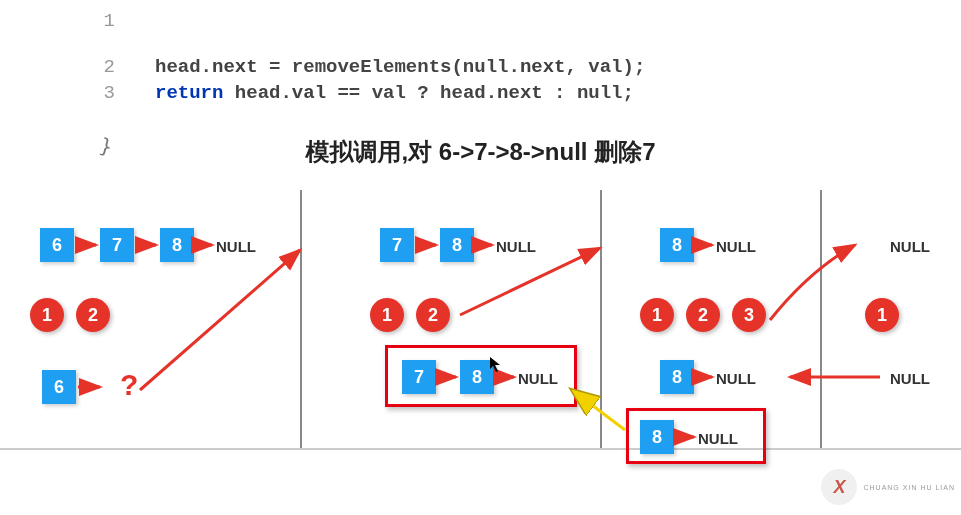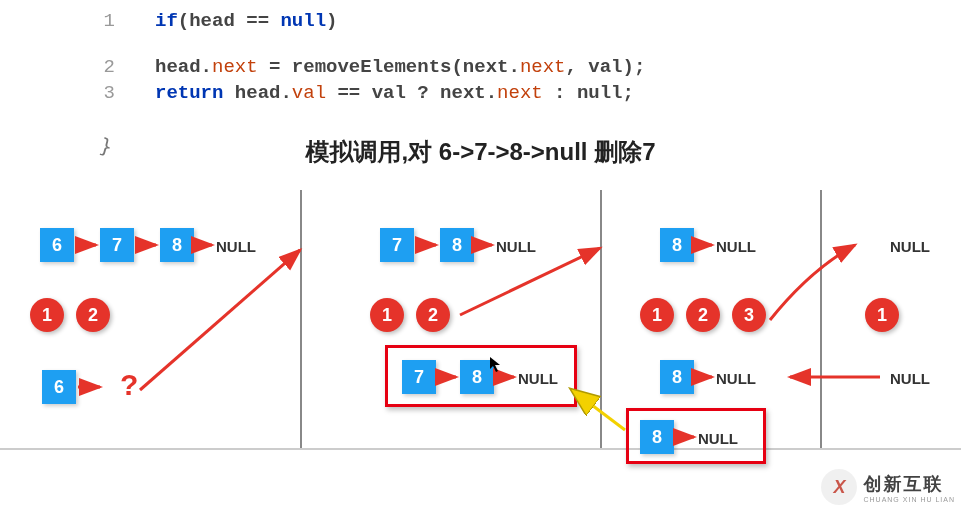--- a/index.html
+++ b/index.html
@@ -3,21 +3,21 @@
   <meta charset="utf-8">
   <style>
     * { box-sizing: border-box; margin: 0; padding: 0; }
     body { width: 961px; height: 515px; background: #fff; font-family: "Helvetica Neue", Arial, sans-serif; position: relative; overflow: hidden; }
     
     .code-region { padding: 8px 0 0 0; }
     .code-line { display: flex; font-family: "Courier New", monospace; font-size: 19px; line-height: 26px; font-weight: bold; }
     .lnum { width: 155px; text-align: right; padding-right: 40px; color: #999; font-weight: normal; }
     .code { white-space: pre; }
     .kw { color: #0036b3; font-weight: bold; } 
-    .mem { color: #c2410c; font-weight: normal; } 
+    .mem { color: #404040; font-weight: bold; } 
     .plain { color: #444; }
     .cursor-glyph { position: absolute; left: 100px; top: 134px; font-family: monospace; color: #777; font-size: 20px; transform: rotate(15deg); }
     
     .title { text-align: center; font-size: 24px; margin-top: 30px; font-family: "Microsoft YaHei","PingFang SC",sans-serif; font-weight: 600; color: #222; }
     
     .panels { position: relative; width: 100%; height: 260px; margin-top: 22px; border-bottom: 2px solid #ccc; }
     .sep { position: absolute; top: 0; width: 2px; height: 100%; background: #888; }
     
     .node { position: absolute; width: 34px; height: 34px; background: #1e9ff2; color: #fff; font-weight: bold; display: flex; align-items: center; justify-content: center; font-size: 18px; box-shadow: 2px 2px 4px rgba(0,0,0,.2); }
     .null-txt { position: absolute; font-size: 15px; font-weight: bold; color: #333; font-family: Arial,sans-serif; }
@@ -31,33 +31,32 @@
     .logo-sub { font-size: 7px; color:#888; letter-spacing:1px; display:block; line-height:1; }
     
     svg.overlay { position: absolute; left: 0; top: 0; pointer-events: none; }
   </style>
 </head>
 <body>
 
 <div class="code-region">
   <div class="code-line">
     <span class="lnum">1</span>
-    <span class="code"><span class="kw">if</span><span class="plain">(head == </span><span class="kw">null</span><span class="plain">)</span></span>
   </div>
   <div class="code-line">
     <span class="lnum"></span>
   </div>
   <div class="code-line" style="height:20px"></div>
   <div class="code-line">
     <span class="lnum">2</span>
-    <span class="code"><span class="plain">head.</span><span class="mem">next</span><span class="plain"> = removeElements(next.</span><span class="mem">next</span><span class="plain">, val);</span></span>
+    <span class="code"><span class="plain">head.</span><span class="mem">next</span><span class="plain"> = removeElements(null.</span><span class="mem">next</span><span class="plain">, val);</span></span>
   </div>
   <div class="code-line">
     <span class="lnum">3</span>
-    <span class="code"><span class="kw">return</span><span class="plain"> head.</span><span class="mem">val</span><span class="plain"> == val ? next.</span><span class="mem">next</span><span class="plain"> : null;</span></span>
+    <span class="code"><span class="kw">return</span><span class="plain"> head.</span><span class="mem">val</span><span class="plain"> == val ? head.</span><span class="mem">next</span><span class="plain"> : null;</span></span>
   </div>
 </div>
 <span class="cursor-glyph">}</span>
 
 <h2 class="title">模拟调用,对 6-&gt;7-&gt;8-&gt;null 删除7</h2>
 
 <div class="panels">
 
   <div class="sep" style="left:300px"></div>
   <div class="sep" style="left:600px"></div>
@@ -131,16 +130,15 @@
 
     <line x1="625" y1="240" x2="572" y2="200" stroke="#f3d100" stroke-width="3" marker-end="url(#yellow-arrow)"></line>
 
     <path d="M 490 167 l 0 12 l 3 -3 l 3 6 l 2 -1 l -3 -6 l 5 0 z" fill="#000"></path>
   </svg>
 </div>
 
 <div class="watermark">
   <div class="logo-c">X</div>
   <div>
-    <div class="logo-txt">创新互联</div>
     <span class="logo-sub">CHUANG XIN HU LIAN</span>
   </div>
 </div>
 
 </body></html>

